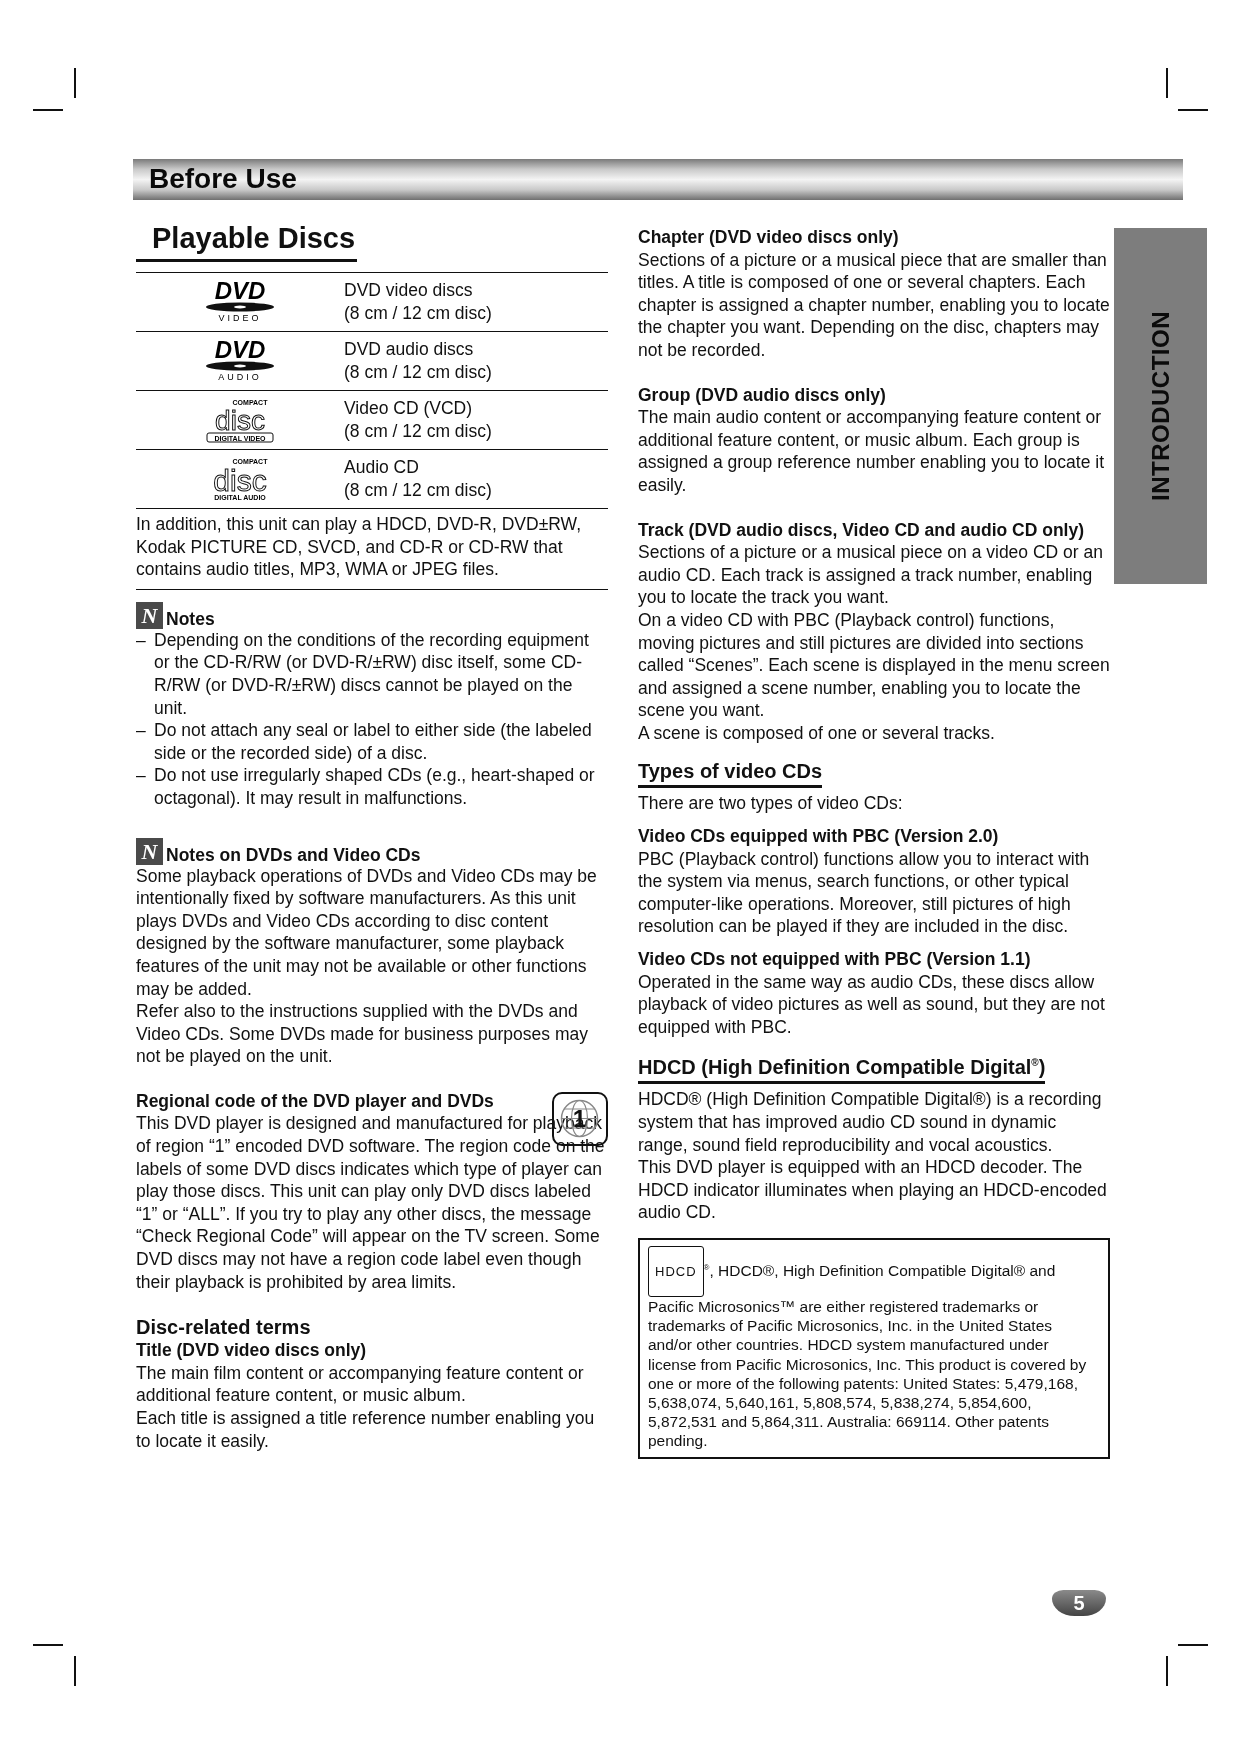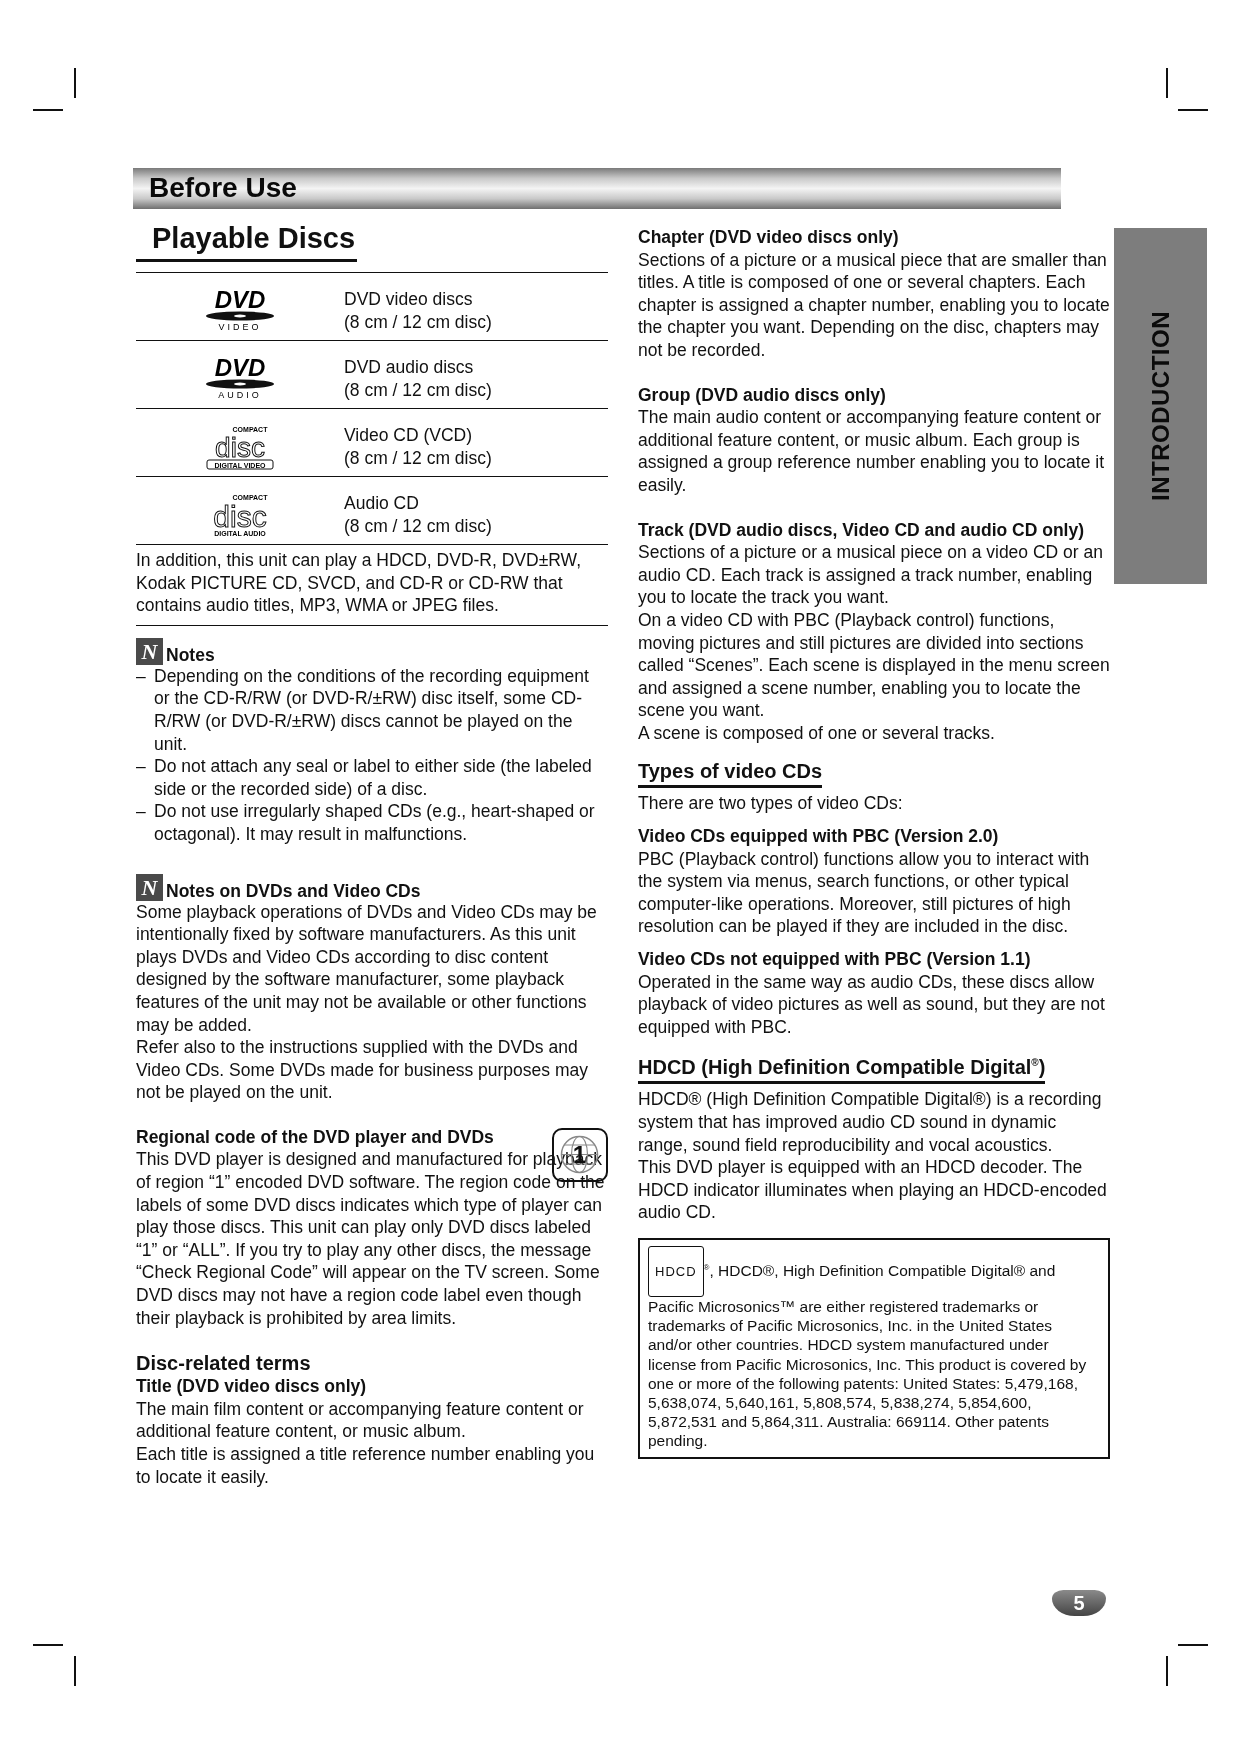--- a/index.html
+++ b/index.html
@@ -1,32 +1,32 @@
 <!DOCTYPE html>
 <html><head>
 <meta charset="utf-8">
 <style>
   html, body { margin: 0; padding: 0; background: #ffffff; }
   body { width: 1239px; height: 1754px; position: relative; overflow: hidden;
          font-family: "Liberation Sans", sans-serif; color: #111; }
   .crop { position: absolute; background: #111; }
-  .header-bar { position: absolute; left: 133px; top: 168px; width: 928px; height: 41px;
+  .header-bar { position: absolute; left: 133px; top: 159px; width: 1050px; height: 41px;
     background: linear-gradient(to bottom, #7a7a7a 0%, #c9c9c9 25%, #f4f4f4 50%, #c9c9c9 75%, #6f6f6f 100%); }
   .header-bar h1 { margin: 0; position: absolute; left: 16px; top: 4px; font-size: 28px; font-weight: bold; color: #0a0a0a; }
   .side-tab { position: absolute; left: 1114px; top: 228px; width: 93px; height: 356px; background: #7d7d7d; }
   .side-tab span { position: absolute; left: 50%; top: 50%; transform: translate(-50%,-50%) rotate(-90deg);
     font-size: 24px; font-weight: bold; color: #0b0b0b; white-space: nowrap; letter-spacing: 0.5px; }
   .col-left { position: absolute; left: 136px; top: 222px; width: 472px; }
   .col-right { position: absolute; left: 638px; top: 226px; width: 472px; }
   .sec-title { font-size: 29px; font-weight: bold; display: inline-block; padding: 0 2px 4px 16px;
     border-bottom: 3px solid #111; margin: 0; }
   p { margin: 0; font-size: 17.5px; line-height: 22.6px; }
   .b { font-weight: bold; }
   .disc-table { margin-top: 8px; border-top: 1.5px solid #111; }
-  .disc-row { display: flex; height: 58px; border-bottom: 1.5px solid #111; align-items: center; margin-top: 9px; }
+  .disc-row { display: flex; height: 58px; border-bottom: 1.5px solid #111; align-items: center; }
   .disc-logo { width: 208px; display: flex; justify-content: center; }
   .disc-text { font-size: 17.5px; line-height: 22.6px; padding-left: 0px; }
   .intro-para { padding: 4px 0 8px 0; border-bottom: 1.5px solid #111; }
   .note-head { display: flex; align-items: flex-end; margin-top: 10px; }
   .n-icon { width: 27px; height: 27px; background: #4a4a4a; color: #fff; font-family: "Liberation Serif", serif;
     font-style: italic; font-weight: bold; font-size: 22px; line-height: 27px; text-align: center; margin-right: 3px; }
   .note-head span.t { font-size: 17.5px; font-weight: bold; line-height: 20px; }
   ul.dash { list-style: none; margin: 0; padding: 0; }
   ul.dash li { position: relative; padding-left: 18px; font-size: 17.5px; line-height: 22.6px; }
   ul.dash li::before { content: "–"; position: absolute; left: 0; }

